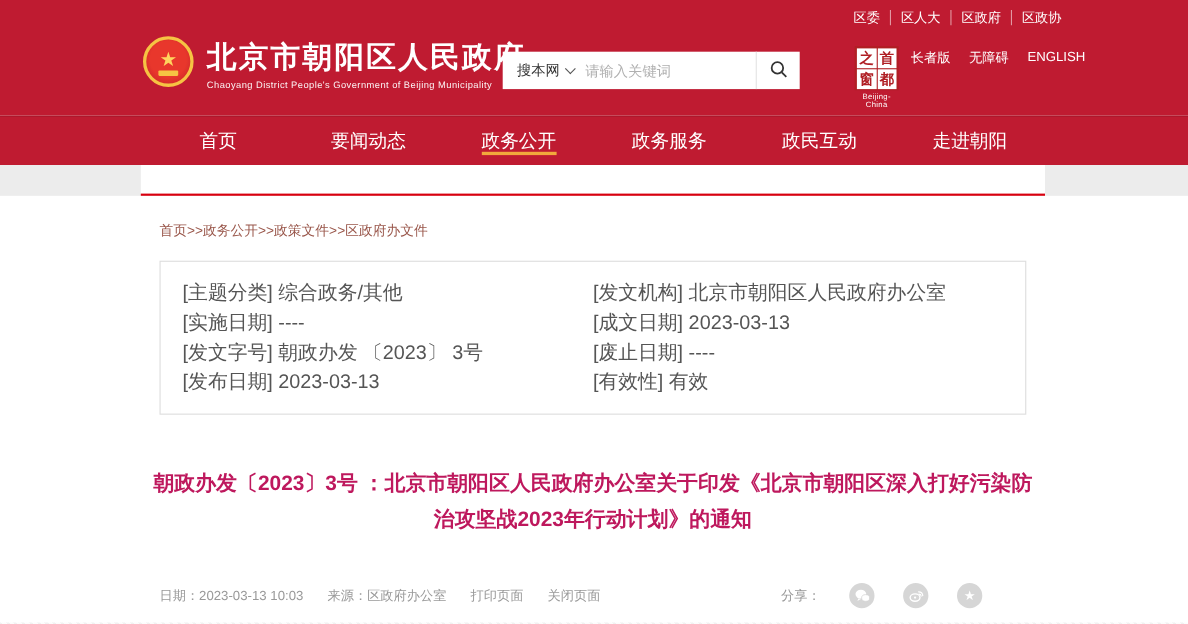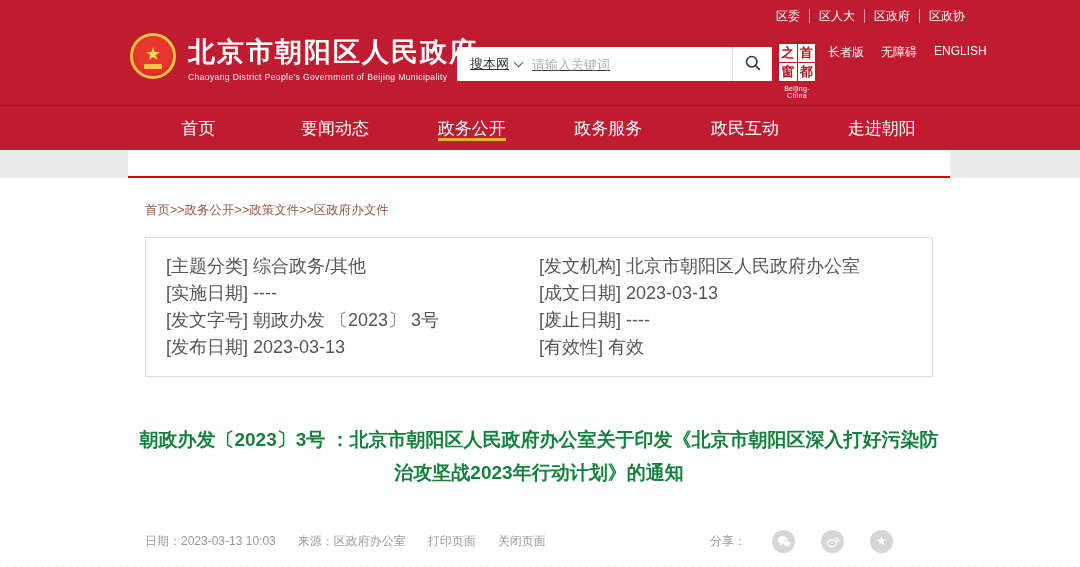--- a/index.html
+++ b/index.html
@@ -22,21 +22,21 @@
     background:radial-gradient(circle at 50% 45%, #e8372c 55%, #c01e27 100%);
     border:3px solid #f6c343; display:flex; align-items:center; justify-content:center;
   }
   .emblem .star { color:#ffd45e; font-size:18px; line-height:1; margin-top:-4px; }
   .emblem .gate { position:absolute; bottom:7px; left:50%; transform:translateX(-50%);
     width:18px; height:5px; background:#f6c343; border-radius:1px; }
   .brand-text { position:absolute; left:60px; top:8px; color:#fff; }
   .site-name { font-size:27px; font-weight:bold; letter-spacing:2px; line-height:1.2; }
   .site-name-en { font-size:8.5px; letter-spacing:.4px; margin-top:4px; opacity:.95; }
 
-  .search { position:absolute; left:329px; top:19px; width:315px; height:34px; background:#fff; display:flex; align-items:center;text-decoration:underline; }
+  .search { position:absolute; left:329px; top:19px; width:270px; height:34px; background:#fff; display:flex; align-items:center; }
   .search .scope { display:flex; align-items:center; gap:6px; background:none; border:none;
     font-size:13px; color:#333; padding:0 10px 0 13px; cursor:pointer; font-family:inherit; }
   .chev { width:7px; height:7px; border-right:1.5px solid #555; border-bottom:1.5px solid #555;
     transform:rotate(45deg); margin-top:-4px; display:inline-block; }
   .search input { flex:1; border:none; outline:none; font-size:13px; color:#333; min-width:0; font-family:inherit; }
   .search input::placeholder { color:#b0b0b0; }
   .search-btn { width:40px; height:34px; background:none; border:none; border-left:1px solid #e3e3e3;
     display:flex; align-items:center; justify-content:center; cursor:pointer; }
 
   .seal { position:absolute; left:648px; top:14px; width:42px; text-align:center; }
@@ -67,21 +67,21 @@
   .container { width:822px; margin-left:128px; }
   .breadcrumb { padding:24px 0 0 17px; font-size:12.5px; color:#99564a; cursor:pointer; }
 
   .meta-box { margin:18px 17px 0 17px; border:1px solid #ddd; background:#fff;
     padding:15px 20px; display:flex; font-size:18px; color:#555; }
   .meta-col { width:50%; }
   .meta-row { line-height:27px; white-space:nowrap; }
   .meta-row .lbl { margin-right:5px; }
 
   .doc-title { margin:46px auto 0; width:810px; text-align:center; font-size:19px;
-    font-weight:600; color:#15803d; line-height:1.75; }
+    font-weight:600; color:#be185d; line-height:1.75; }
 
   .article-bar { margin:40px 17px 0 17px; display:flex; align-items:center; font-size:12px; color:#999; }
   .article-bar .left { display:flex; gap:22px; align-items:center; }
   .article-bar a { color:#999; text-decoration:none; cursor:pointer; }
   .article-bar .right { margin-left:auto; display:flex; align-items:center; gap:26px; padding-right:40px; }
   .share-icon { width:23px; height:23px; border-radius:50%; background:#d6d6d6;
     display:flex; align-items:center; justify-content:center; cursor:pointer; }
   .share-icon svg { display:block; }
   .share-icon .star-glyph { color:#fff; font-size:12px; line-height:1; }
 

